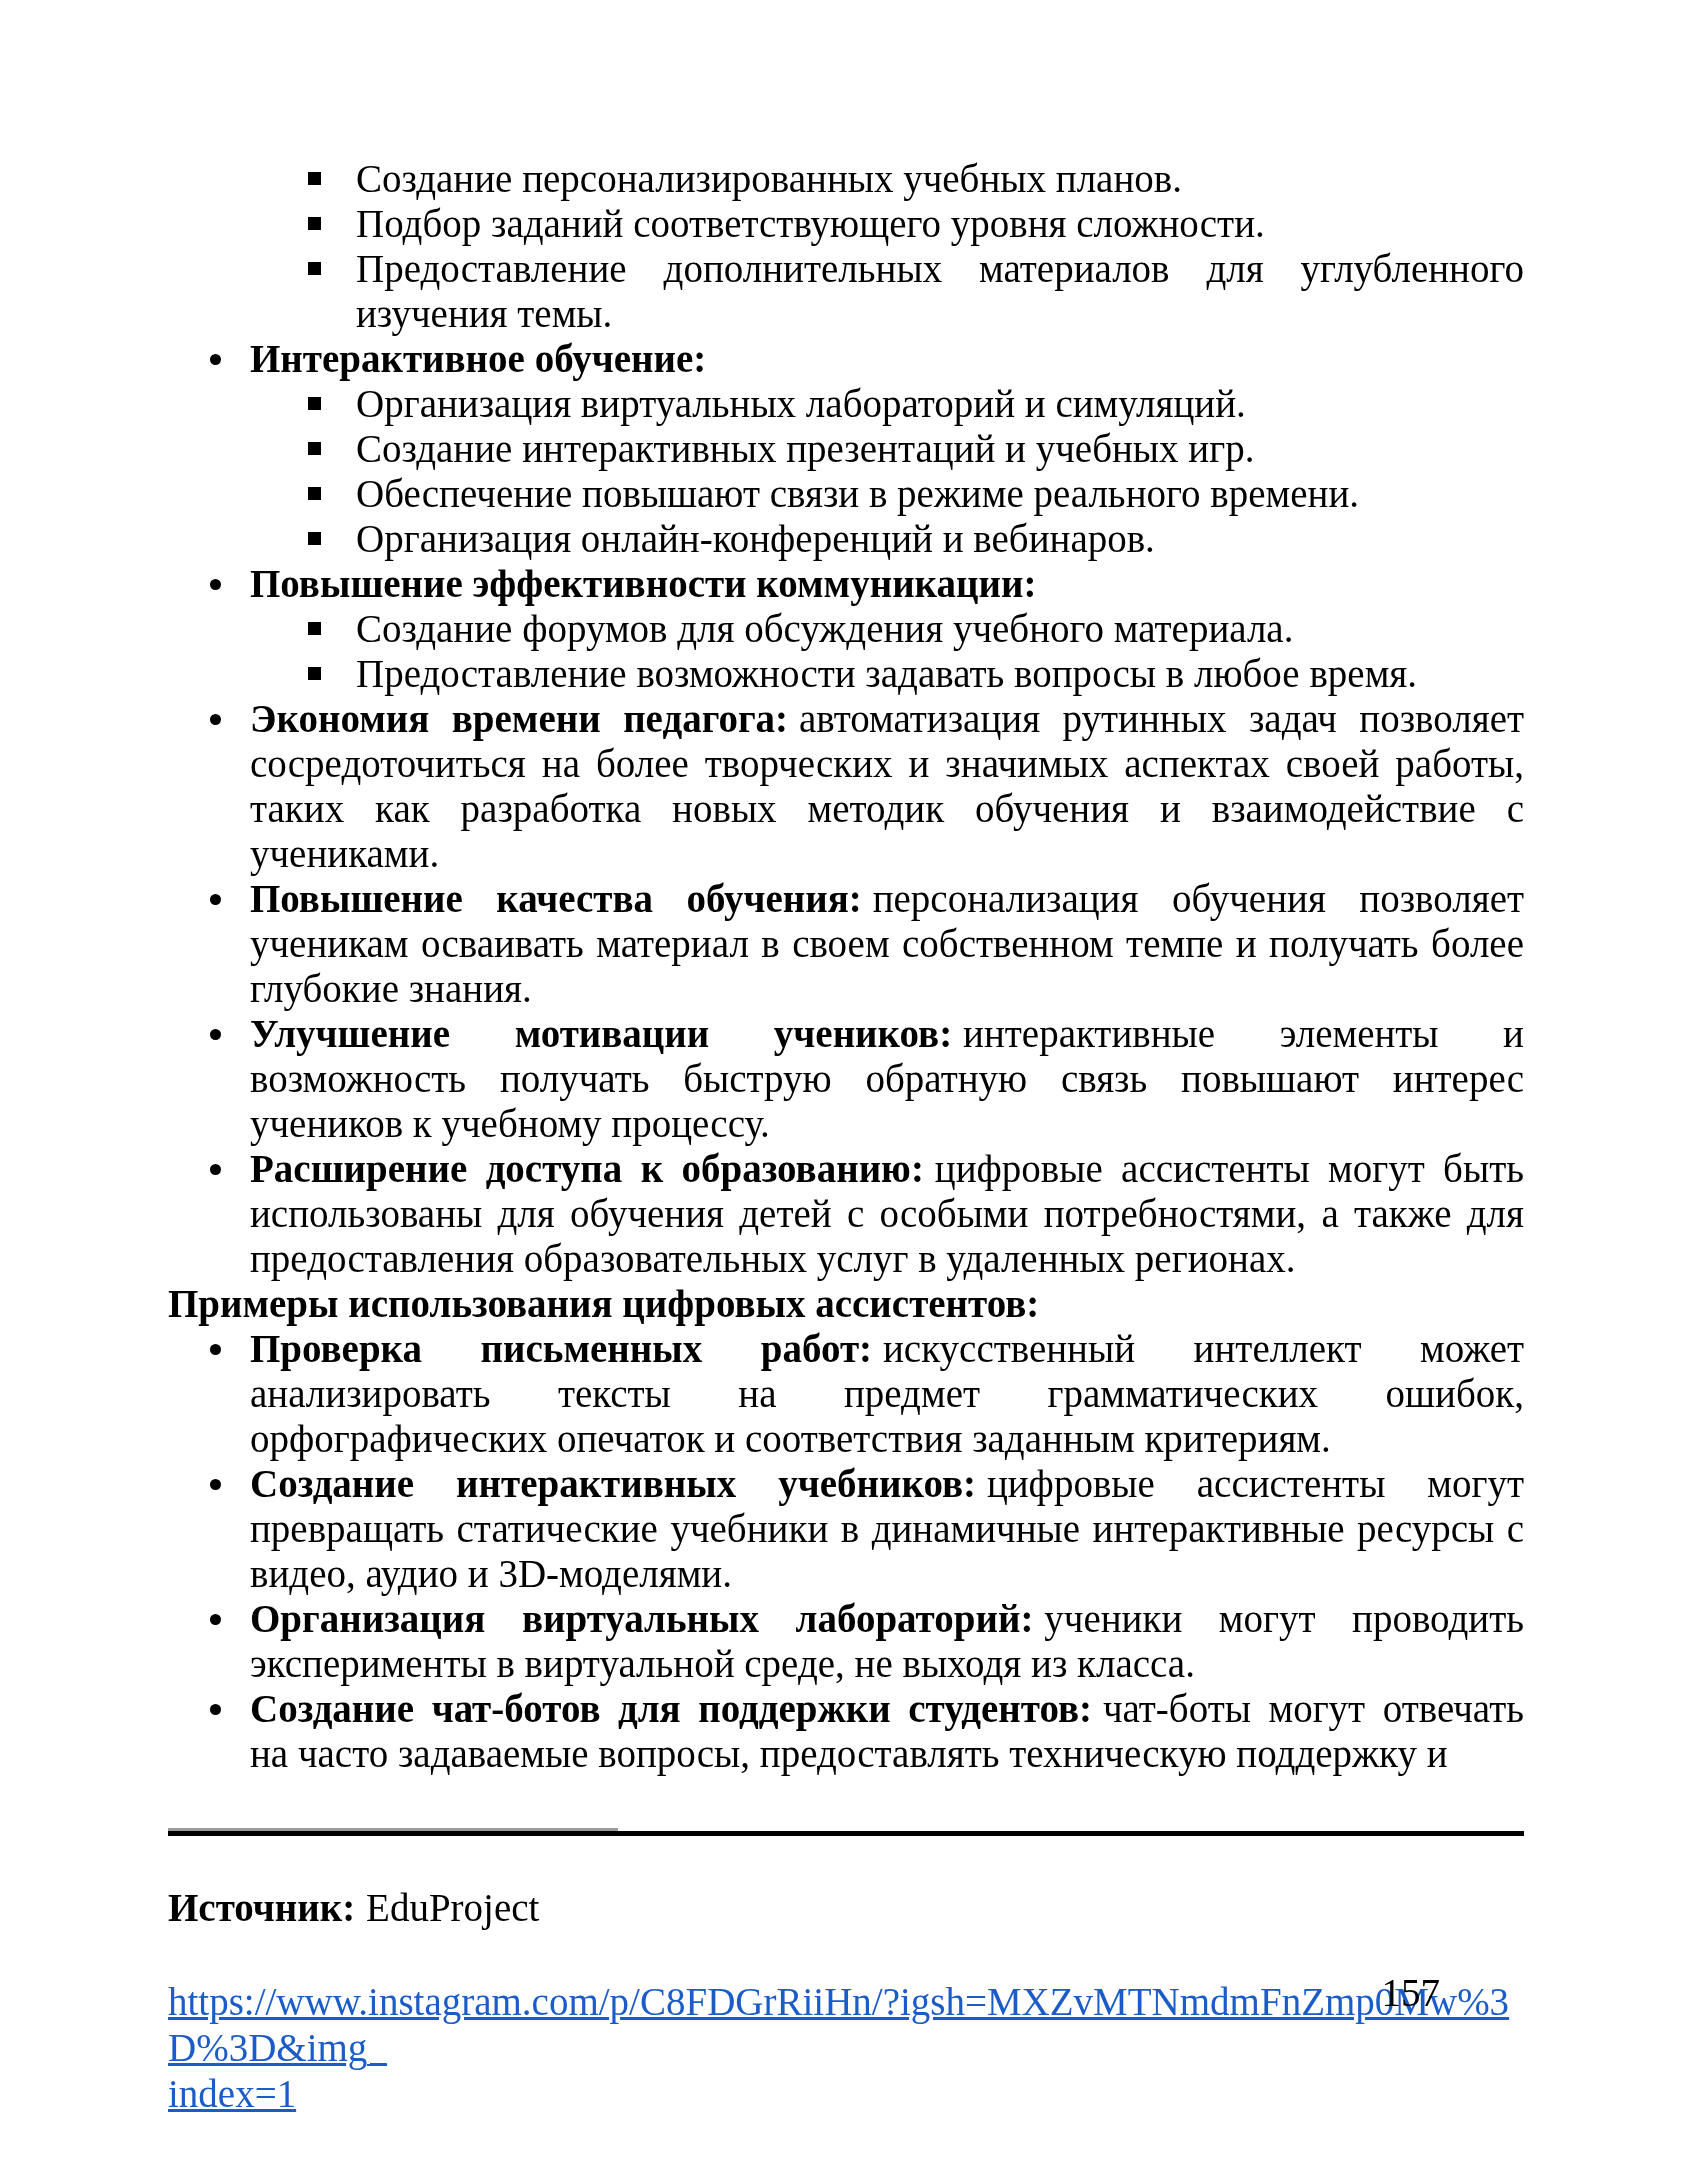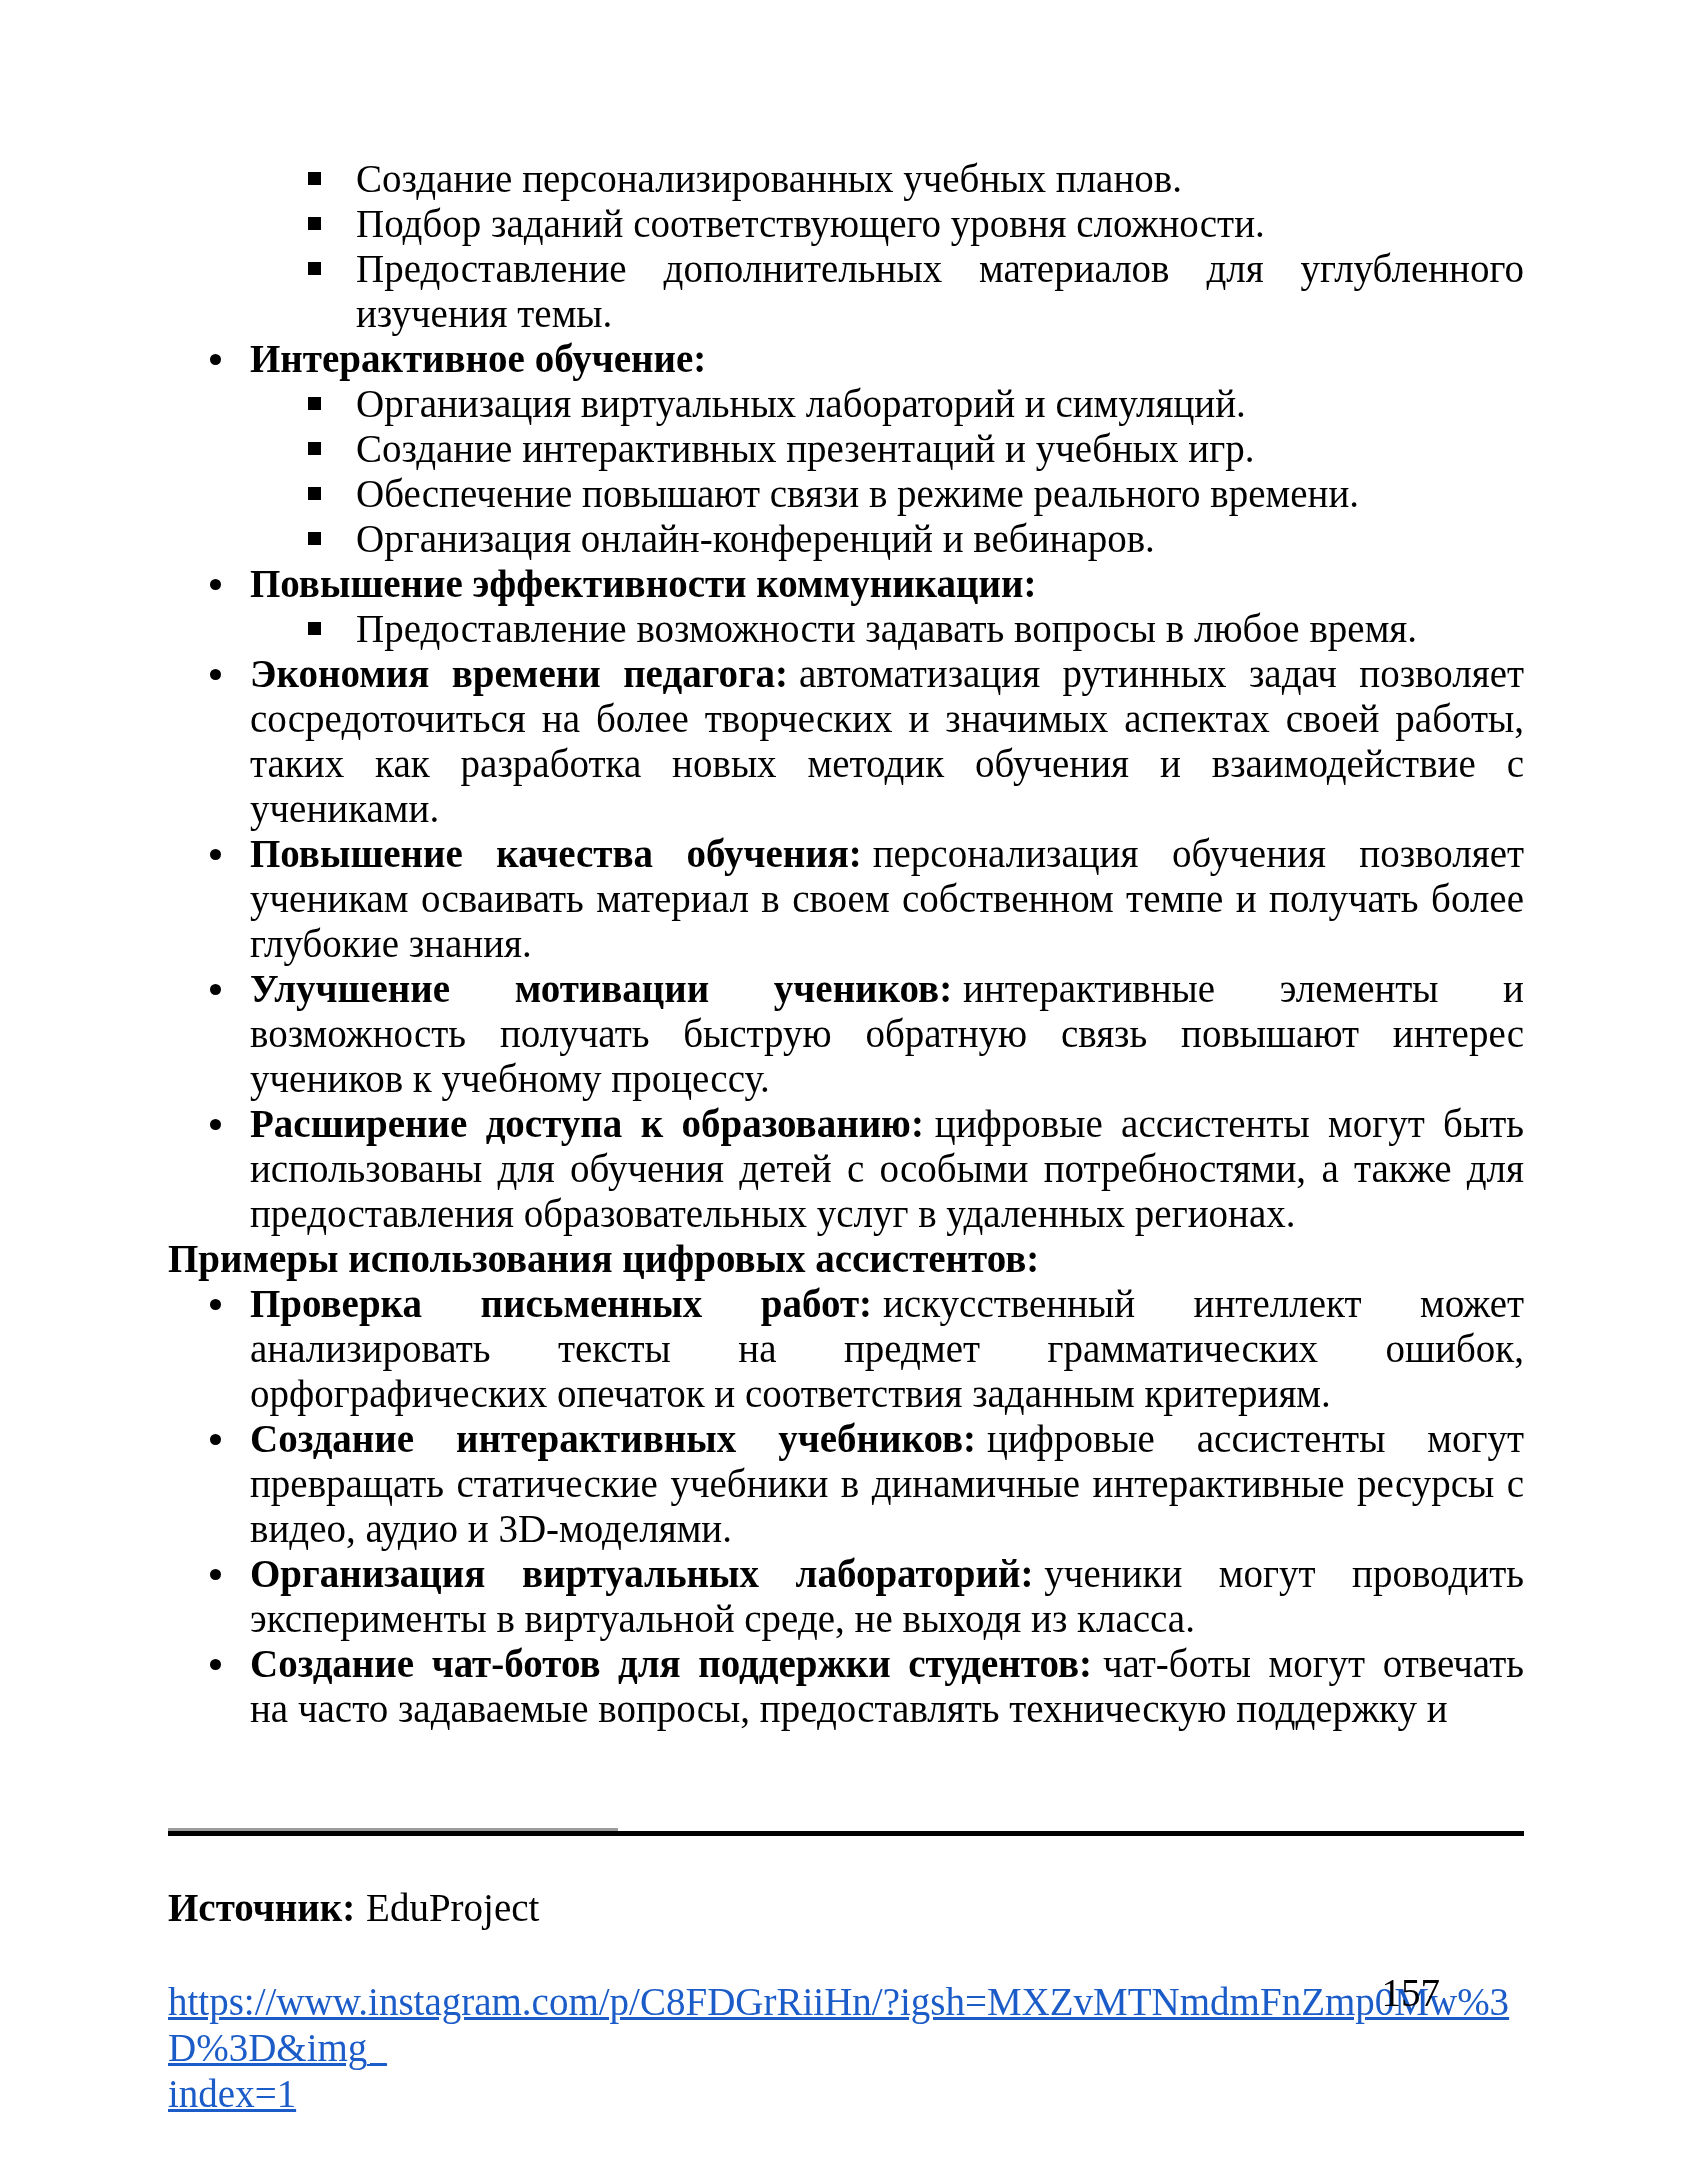--- a/index.html
+++ b/index.html
@@ -99,20 +99,21 @@
     <div class="li l2">
       <span class="bullet-sq"></span>
       <span>Организация онлайн-конференций и вебинаров.</span>
     </div>
     <div class="li l1">
       <span class="bullet-dot"></span>
       <b>Повышение эффективности коммуникации:</b>
     </div>
     <div class="li l2">
       <span class="bullet-sq"></span>
+      <span>Создание форумов для обсуждения учебного материала.</span>
     </div>
     <div class="li l2">
       <span class="bullet-sq"></span>
       <span>Предоставление возможности задавать вопросы в любое время.</span>
     </div>
 
 
     <div class="li l1">
       <span class="bullet-dot"></span>
       <b class="lead">Экономия времени педагога:</b><span>автоматизация рутинных задач позволяет сосредоточиться на более творческих и значимых аспектах своей работы, таких как разработка новых методик обучения и взаимодействие с учениками.</span>

